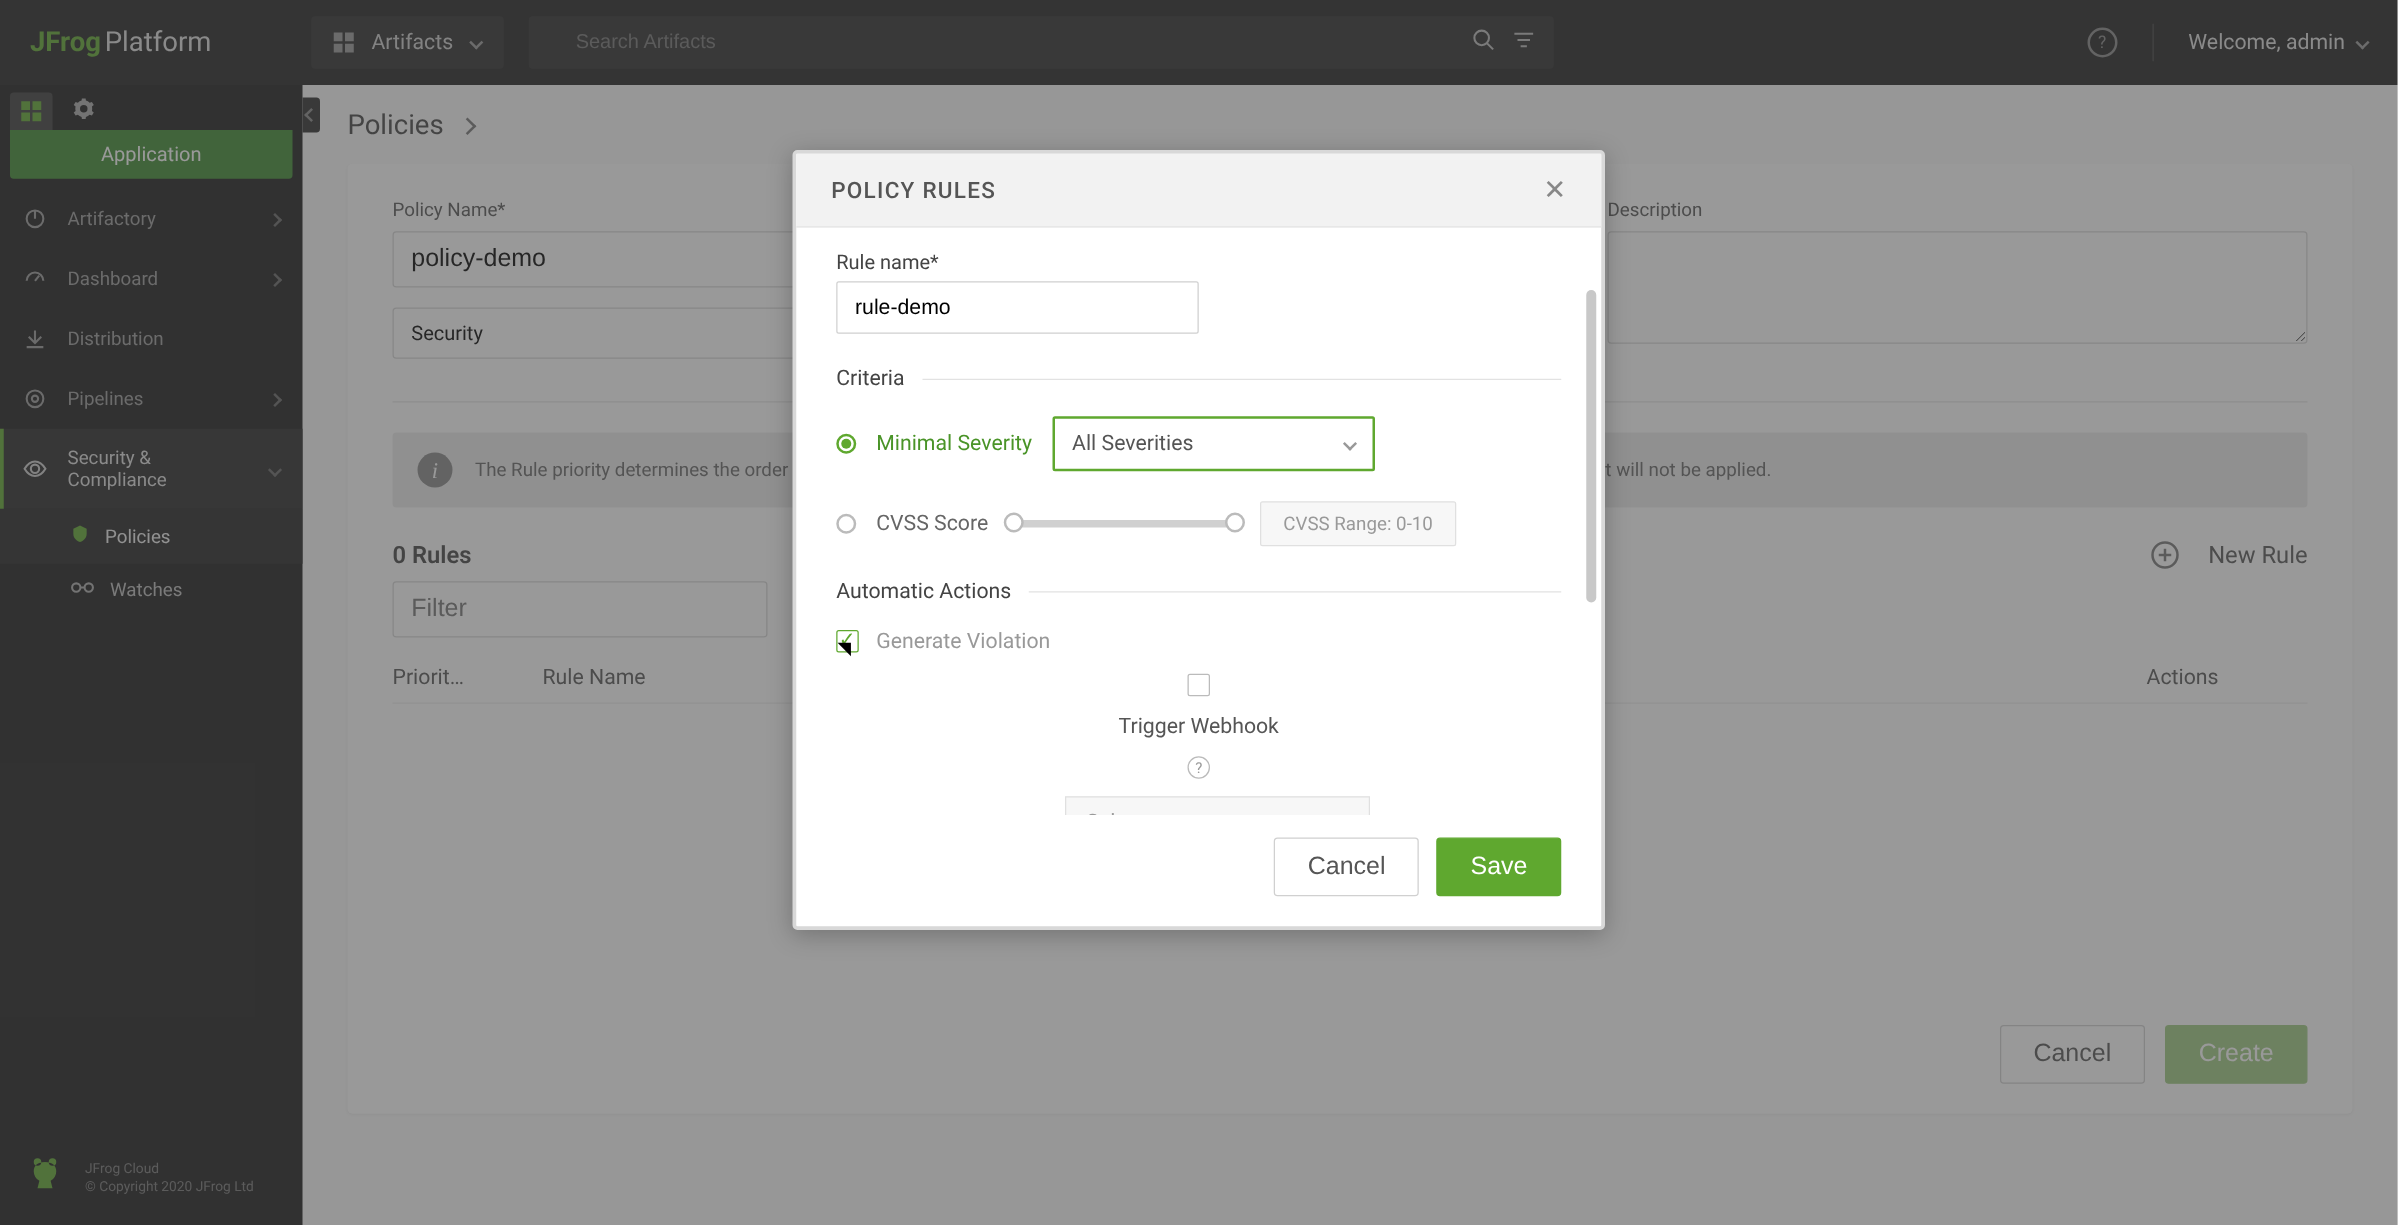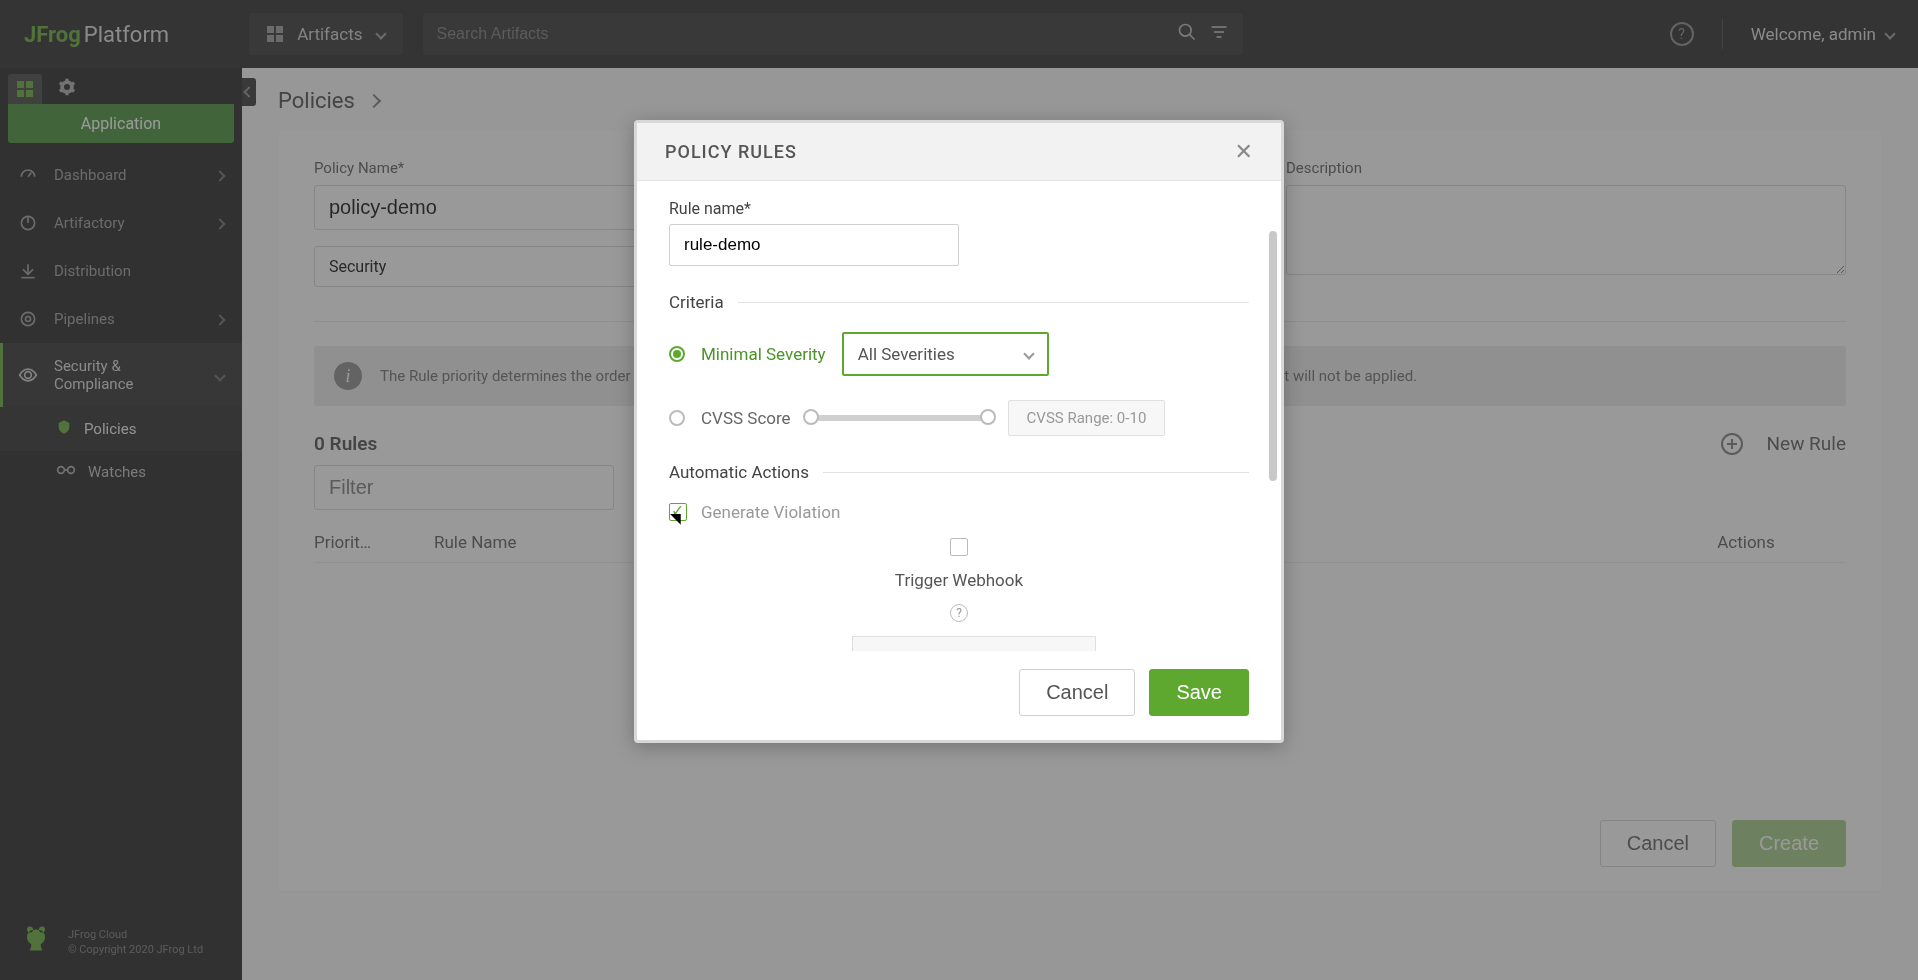--- a/index.html
+++ b/index.html
@@ -45,21 +45,21 @@
     width: 820px;
     height: 42px;
     background: #2c2c2c;
     border-radius: 3px;
     display: flex; align-items: center;
     padding: 0 14px;
     color: #999;
     gap: 12px;
   }
   .searchbar input {
-    flex: 1; background: transparent; border: none; color: #ccc; font-size: 16px; outline: none;
+    flex: 1; background: transparent; border: none; color: #ccc; font-size: 16px; outline: none; margin-left: 24px;
   }
   .searchbar .icon-search svg, .searchbar .icon-filter svg { stroke: #bbb; fill: none; }
 
   .topbar-right { margin-left: auto; display: flex; align-items: center; gap: 28px; color: #ddd; }
   .help-icon { width: 24px; height: 24px; border: 2px solid #888; border-radius: 50%; display:flex; align-items:center; justify-content:center; font-size:14px; color:#888; }
   .divider-v { width: 1px; height: 30px; background: #444; }
   .welcome { font-size: 17px; display:flex; align-items:center; gap:10px; }
 
   
   .content-area {
@@ -204,21 +204,21 @@
   .section-title { font-size:17px; color:#444; margin:26px 0 20px; display:flex; align-items:center; gap:14px; }
   .section-title::after { content:""; flex:1; height:1px; background:#e2e2e2; }
 
   .crit-row { display:flex; align-items:center; gap:16px; margin-bottom:24px; }
   .radio { width:16px; height:16px; border-radius:50%; border:2px solid #bbb; position:relative; flex-shrink:0; }
   .radio.on { border-color:#5fa82f; }
   .radio.on::after { content:""; position:absolute; inset:2px; background:#5fa82f; border-radius:50%; }
   .crit-label { font-size:17px; color:#666; }
   .crit-label.active { color:#4a9428; }
 
-  .sev-select { border:2px solid #5fa82f; border-radius:2px; padding:10px 14px; width:207px; font-size:17px; color:#555; display:flex; align-items:center; }
+  .sev-select { border:2px solid #5fa82f; border-radius:2px; padding:10px 14px; width:258px; font-size:17px; color:#555; display:flex; align-items:center; }
   .sev-select .chev-down { border-color:#999; margin-left:auto; }
 
   .slider-wrap { flex: none; width: 185px; height:6px; background:#d0d0d0; border-radius:3px; position:relative; }
   .slider-wrap .handle { width:16px; height:16px; border:2px solid #bbb; background:#fff; border-radius:50%; position:absolute; top:-6px; }
   .slider-wrap .h1 { left:-4px; } .slider-wrap .h2 { right:-4px; }
   .cvss-range-box { border:1px solid #e0e0e0; background:#f7f7f7; padding:8px 18px; font-size:15px; color:#999; border-radius:2px; }
 
   .action-row { display:flex; align-items:center; gap:14px; margin-bottom:16px; }
   .checkbox { width:18px; height:18px; border:1.5px solid #bbb; border-radius:2px; position:relative; flex-shrink:0; }
   .checkbox.on { border-color:#5fa82f; }
@@ -299,35 +299,35 @@
               <path d="M12 8a4 4 0 100 8 4 4 0 000-8zm9 4a9 9 0 01-.3 2.3l2 1.6-2 3.4-2.4-.8a9 9 0 01-4 2.3L14 23h-4l-.3-2.2a9 9 0 01-4-2.3l-2.4.8-2-3.4 2-1.6A9 9 0 013 12a9 9 0 01.3-2.3l-2-1.6 2-3.4 2.4.8a9 9 0 014-2.3L10 1h4l.3 2.2a9 9 0 014 2.3l2.4-.8 2 3.4-2 1.6A9 9 0 0121 12z"></path>
             </svg>
         </span>
       </div>
     </div>
     <div class="sidebar-heading">Application</div>
 
     <div class="nav-item">
       <span class="nav-icon">
           <svg width="20" height="20" viewBox="0 0 24 24">
+            <circle cx="12" cy="12" r="8" stroke-width="2"></circle>
+            <line x1="12" y1="4" x2="12" y2="12" stroke-width="2"></line>
+          </svg>
+        </span>
+      <span>Artifactory</span>
+      <span class="expand"><span class="chev"></span></span>
+    </div>
+    <div class="nav-item">
+      <span class="nav-icon">
+          <svg width="20" height="20" viewBox="0 0 24 24">
             <path d="M4 14a8 8 0 0116 0" stroke-width="2"></path>
             <line x1="12" y1="14" x2="16" y2="9" stroke-width="2"></line>
           </svg>
         </span>
       <span>Dashboard</span>
-      <span class="expand"><span class="chev"></span></span>
-    </div>
-    <div class="nav-item">
-      <span class="nav-icon">
-          <svg width="20" height="20" viewBox="0 0 24 24">
-            <circle cx="12" cy="12" r="8" stroke-width="2"></circle>
-            <line x1="12" y1="4" x2="12" y2="12" stroke-width="2"></line>
-          </svg>
-        </span>
-      <span>Artifactory</span>
       <span class="expand"><span class="chev"></span></span>
     </div>
     <div class="nav-item">
       <span class="nav-icon">
           <svg width="20" height="20" viewBox="0 0 24 24">
             <line x1="12" y1="4" x2="12" y2="16" stroke-width="2"></line>
             <polyline points="6,10 12,16 18,10" stroke-width="2" fill="none"></polyline>
             <line x1="4" y1="20" x2="20" y2="20" stroke-width="2"></line>
           </svg>
         </span>

